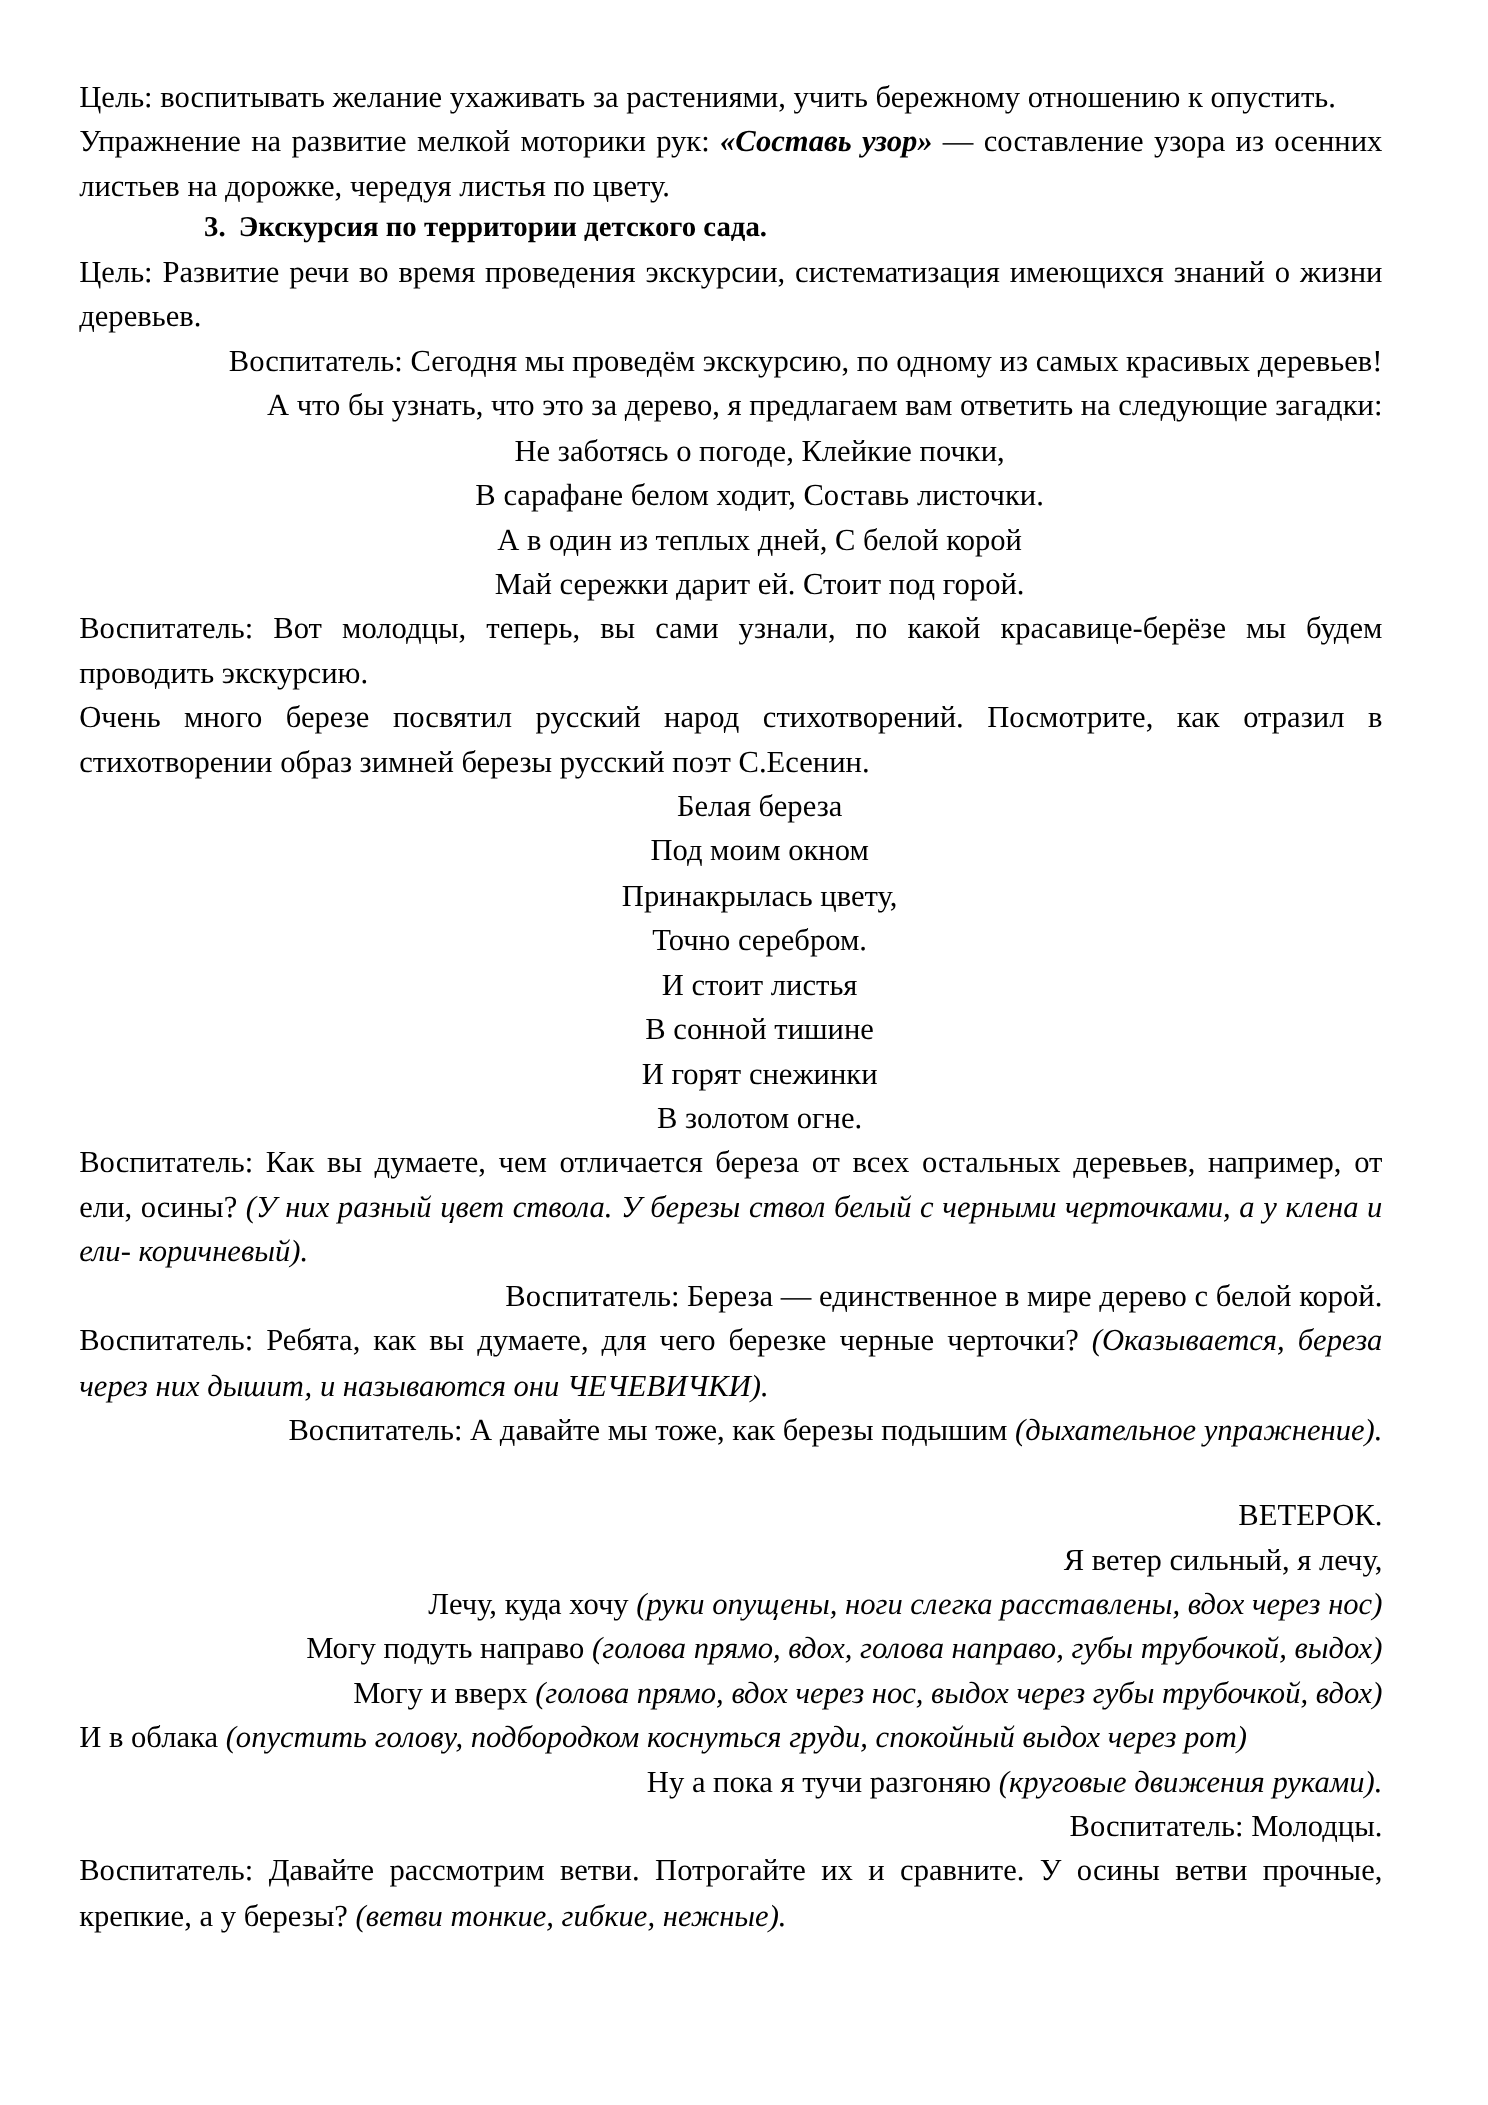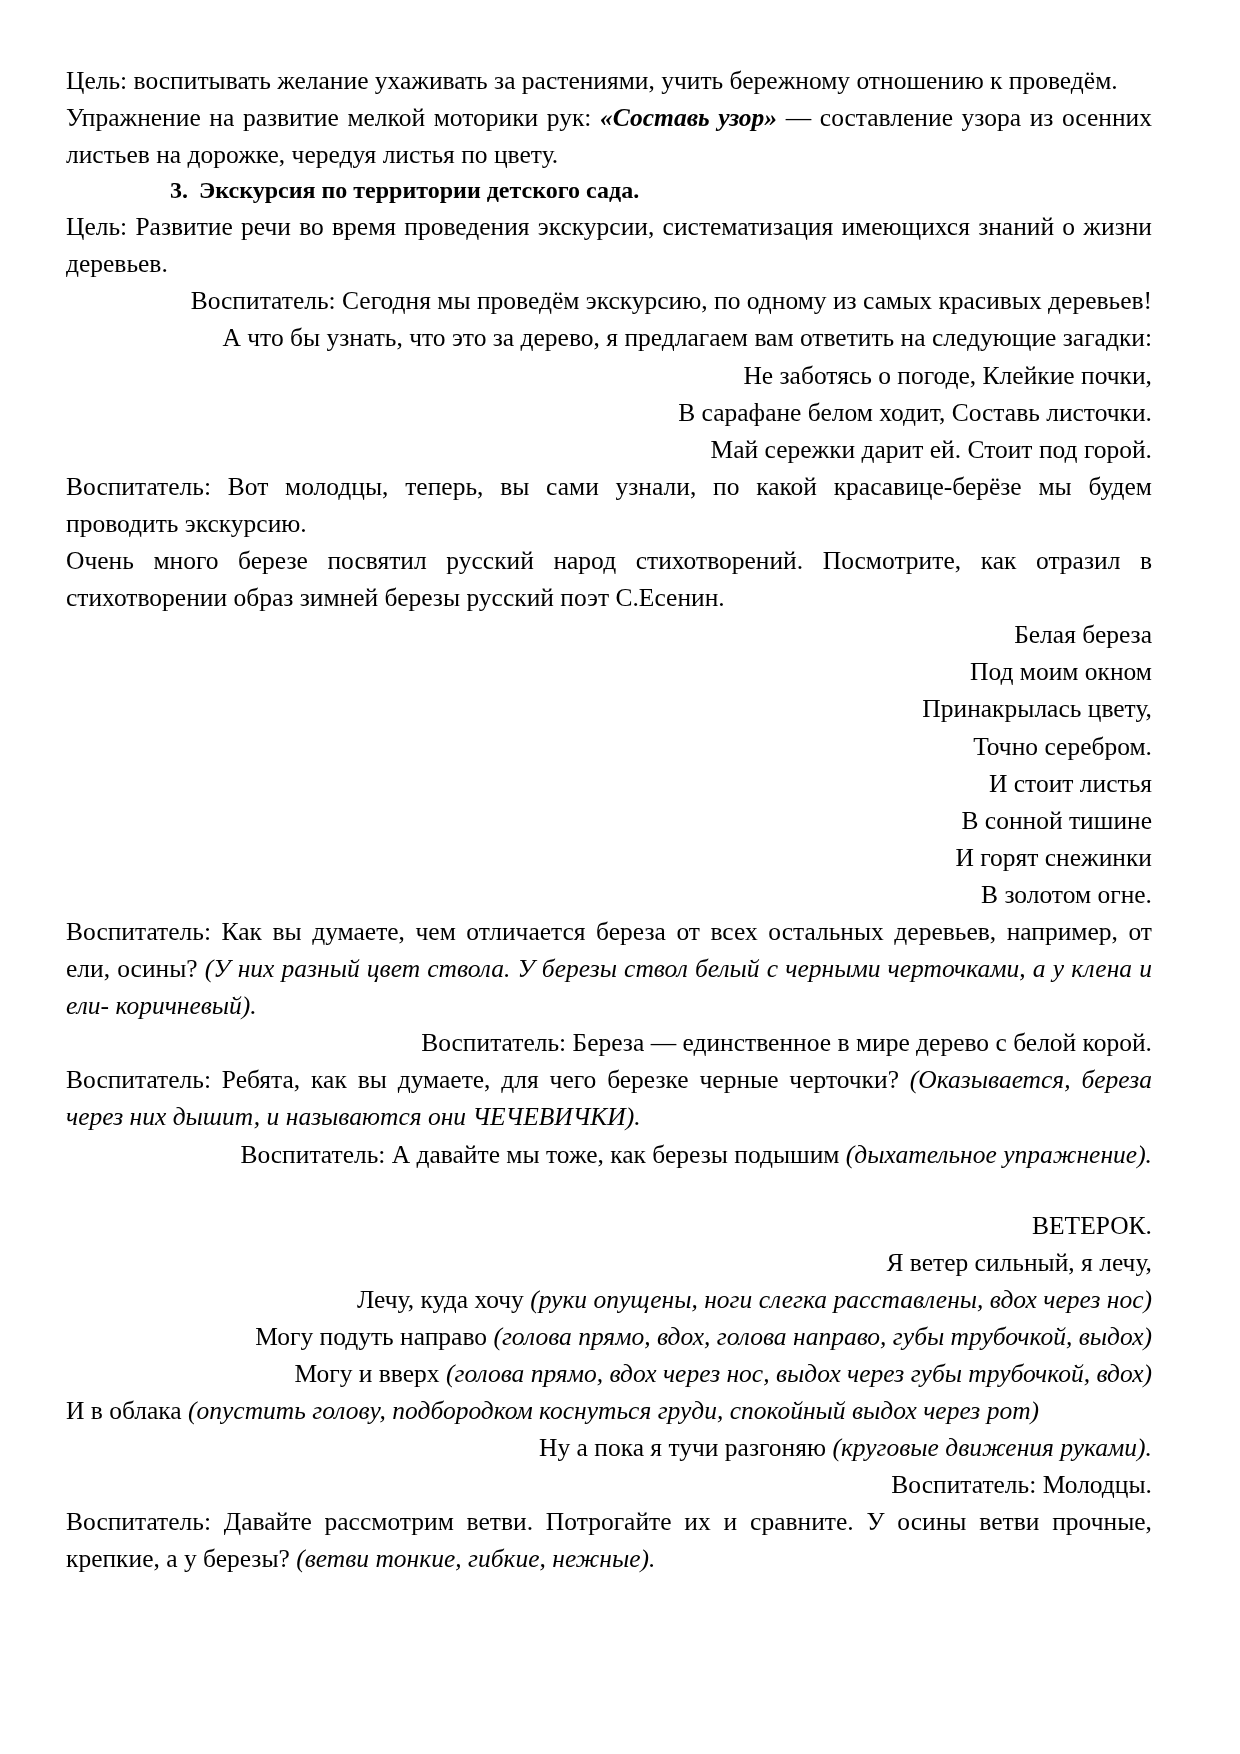--- a/index.html
+++ b/index.html
@@ -43,54 +43,55 @@
     text-align: left;
     padding-left: 104px;
     line-height: 1.455;
   }
   h2.section-heading .num {
     margin-right: 11px;
   }
   p.verse {
     margin: 0;
     padding-left: 48px;
-    text-align: right;
+    text-align: center;
   }
   p.spacer {
     margin: 0;
     height: 34px;
   }
   .it {
     font-style: italic;
   }
   .bi {
     font-style: italic;
     font-weight: bold;
   }
 </style>
 </head>
 <body>
 
 <div class="page">
   <div class="doc-body">
 
-    <p class="para"><span>Цель: воспитывать желание ухаживать за растениями, учить бережному отношению к</span> <span>проведём.</span></p>
+    <p class="para"><span>Цель: воспитывать желание ухаживать за растениями, учить бережному отношению к</span> <span>опустить.</span></p>
 
     <p class="para"><span>Упражнение на развитие мелкой моторики рук: </span><span class="bi">«Составь узор»</span><span> — составление узора из осенних листьев на дорожке, чередуя листья по цвету.</span></p>
 
     <h2 class="section-heading"><span class="num">3.</span><span>Экскурсия по территории детского сада.</span></h2>
 
     <p class="para">Цель: Развитие речи во время проведения экскурсии, систематизация имеющихся знаний о жизни деревьев.</p>
 
     <p class="flow">Воспитатель: Сегодня мы проведём экскурсию, по одному из самых красивых деревьев!</p>
 
     <p class="flow">А что бы узнать, что это за дерево, я предлагаем вам ответить на следующие загадки:</p>
 
     <p class="verse">Не заботясь о погоде, Клейкие почки,</p>
     <p class="verse">В сарафане белом ходит, Составь листочки.</p>
+    <p class="verse">А в один из теплых дней, С белой корой</p>
     <p class="verse">Май сережки дарит ей. Стоит под горой.</p>
 
     <p class="para">Воспитатель: Вот молодцы, теперь, вы сами узнали, по какой красавице-берёзе мы будем проводить экскурсию.</p>
 
     <p class="para">Очень много березе посвятил русский народ стихотворений. Посмотрите, как отразил в стихотворении образ зимней березы русский поэт С.Есенин.</p>
 
     <p class="verse">Белая береза</p>
     <p class="verse">Под моим окном</p>
     <p class="verse">Принакрылась цвету,</p>
     <p class="verse">Точно серебром.</p>

